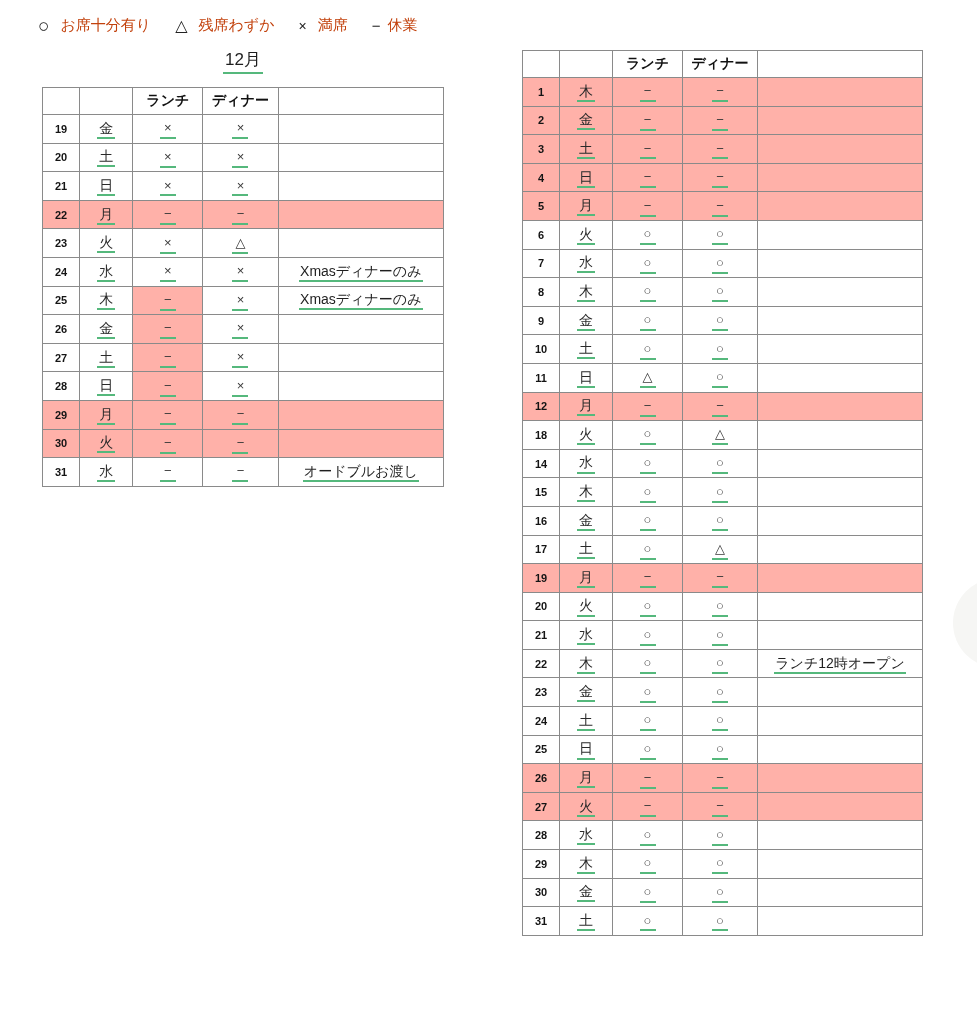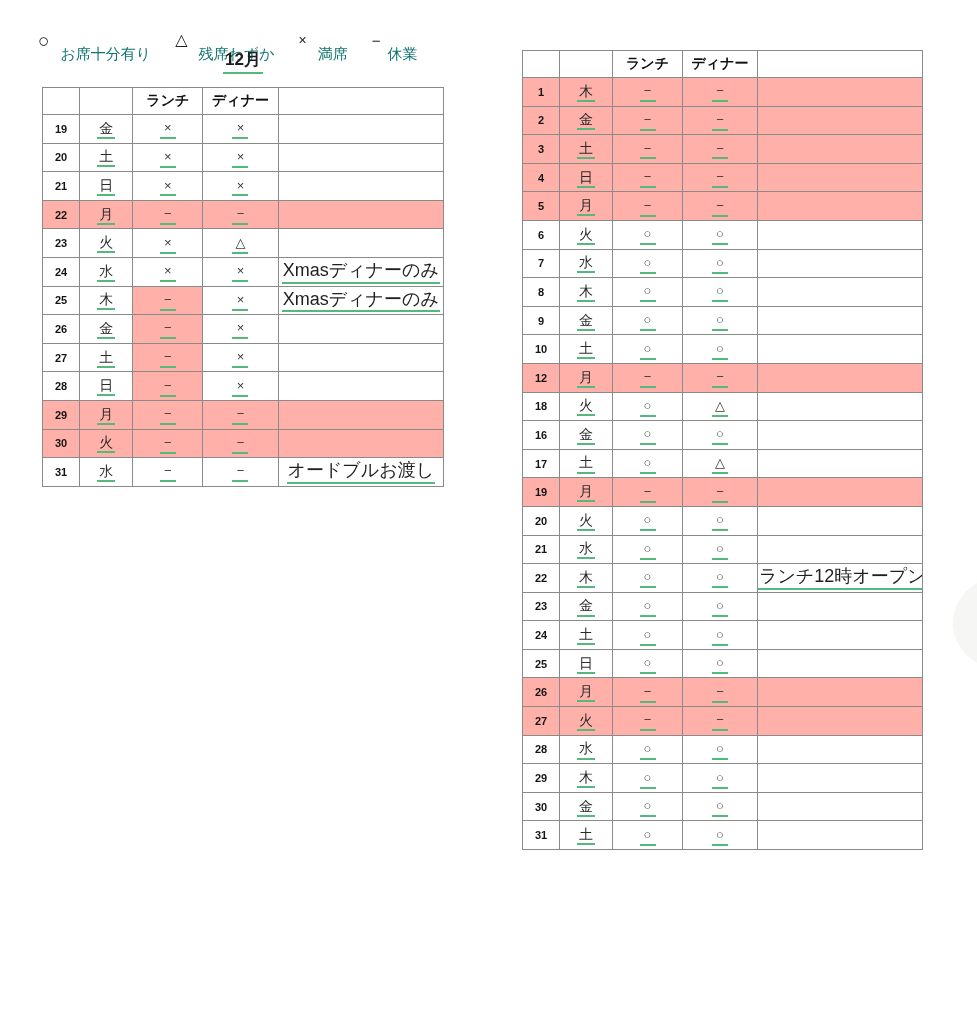--- a/index.html
+++ b/index.html
@@ -22,47 +22,47 @@
     display:flex;align-items:center;gap:24px;
     font-size:15px;color:#111;white-space:nowrap;
   }
   .legend-item{display:flex;align-items:center;gap:11px;}
   .legend-item:nth-child(1) .legend-symbol{font-size:19px;}
   .legend-item:nth-child(2) .legend-symbol{font-size:16px;}
   .legend-item:nth-child(3) .legend-symbol{font-size:14px;}
   .legend-item:nth-child(4) .legend-symbol{font-size:15px;gap:6px;}
   .legend-item:nth-child(4){gap:7px;}
   .legend-symbol{color:#222;line-height:1;}
-  .legend-label{color:#0f766e;margin-top:29px;}
+  .legend-label{color:#c2410c;}
   
   .cal{position:absolute;top:50px;}
   .cal-dec{left:42px;width:402px;}
   .cal-jan{left:522px;width:400px;}
   .cal-title{
     margin:0 0 11px 0;height:26px;
-    text-align:center;font-size:17px;font-weight:bold;color:#1e1e1e;
+    text-align:center;font-size:17px;font-weight:normal;color:#1e1e1e;
   }
   .cal-title .u{padding:0 2px 2px;}
   table{border-collapse:collapse;width:100%;table-layout:fixed;}
   th,td{
     border:1px solid var(--border);
     height:27.6px;padding:0;
     text-align:center;vertical-align:middle;
     font-size:15px;color:var(--ink);
     overflow:hidden;white-space:nowrap;
   }
   thead th{font-weight:bold;font-size:14px;height:26px;color:#111;font-family:Liberation Mono, monospace;}
   td.day{font-weight:bold;font-size:11px;color:#141414;}
   .u{
     display:inline-block;line-height:1.15;
     border-bottom:2px solid var(--green);
   }
   td.dow .u{font-size:14px;color:#2a2a2a;padding:0 2px 1px;}
   td.sym .u{font-size:13px;color:#3a3a3a;padding:0 2px 1px;min-width:12px;}
-  td.note .u{font-size:18px;color:#1f1f1f;padding:0 1px 1px;}
+  td.note .u{font-size:14px;color:#1f1f1f;padding:0 1px 1px;}
   tr.pink td{background:var(--pink);}
   td.pink{background:var(--pink);}
   
   .edge-btn{
     position:absolute;left:953px;top:578px;
     width:90px;height:90px;border-radius:50%;
     background:#f6f6f4;border:none;
   }
 </style>
 </head>
@@ -284,32 +284,53 @@
           <td class="sym"><span class="u">○</span></td>
           <td class="note"></td>
         </tr>
         <tr>
           <td class="day">10</td>
           <td class="dow"><span class="u">土</span></td>
           <td class="sym"><span class="u">○</span></td>
           <td class="sym"><span class="u">○</span></td>
           <td class="note"></td>
         </tr>
+        <tr>
+          <td class="day">11</td>
+          <td class="dow"><span class="u">日</span></td>
+          <td class="sym"><span class="u">△</span></td>
+          <td class="sym"><span class="u">○</span></td>
+          <td class="note"></td>
+        </tr>
         <tr class="pink">
           <td class="day">12</td>
           <td class="dow"><span class="u">月</span></td>
           <td class="sym"><span class="u">−</span></td>
           <td class="sym"><span class="u">−</span></td>
           <td class="note"></td>
         </tr>
         <tr>
           <td class="day">18</td>
           <td class="dow"><span class="u">火</span></td>
           <td class="sym"><span class="u">○</span></td>
           <td class="sym"><span class="u">△</span></td>
+          <td class="note"></td>
+        </tr>
+        <tr>
+          <td class="day">14</td>
+          <td class="dow"><span class="u">水</span></td>
+          <td class="sym"><span class="u">○</span></td>
+          <td class="sym"><span class="u">○</span></td>
+          <td class="note"></td>
+        </tr>
+        <tr>
+          <td class="day">15</td>
+          <td class="dow"><span class="u">木</span></td>
+          <td class="sym"><span class="u">○</span></td>
+          <td class="sym"><span class="u">○</span></td>
           <td class="note"></td>
         </tr>
         <tr>
           <td class="day">16</td>
           <td class="dow"><span class="u">金</span></td>
           <td class="sym"><span class="u">○</span></td>
           <td class="sym"><span class="u">○</span></td>
           <td class="note"></td>
         </tr>
         <tr>

